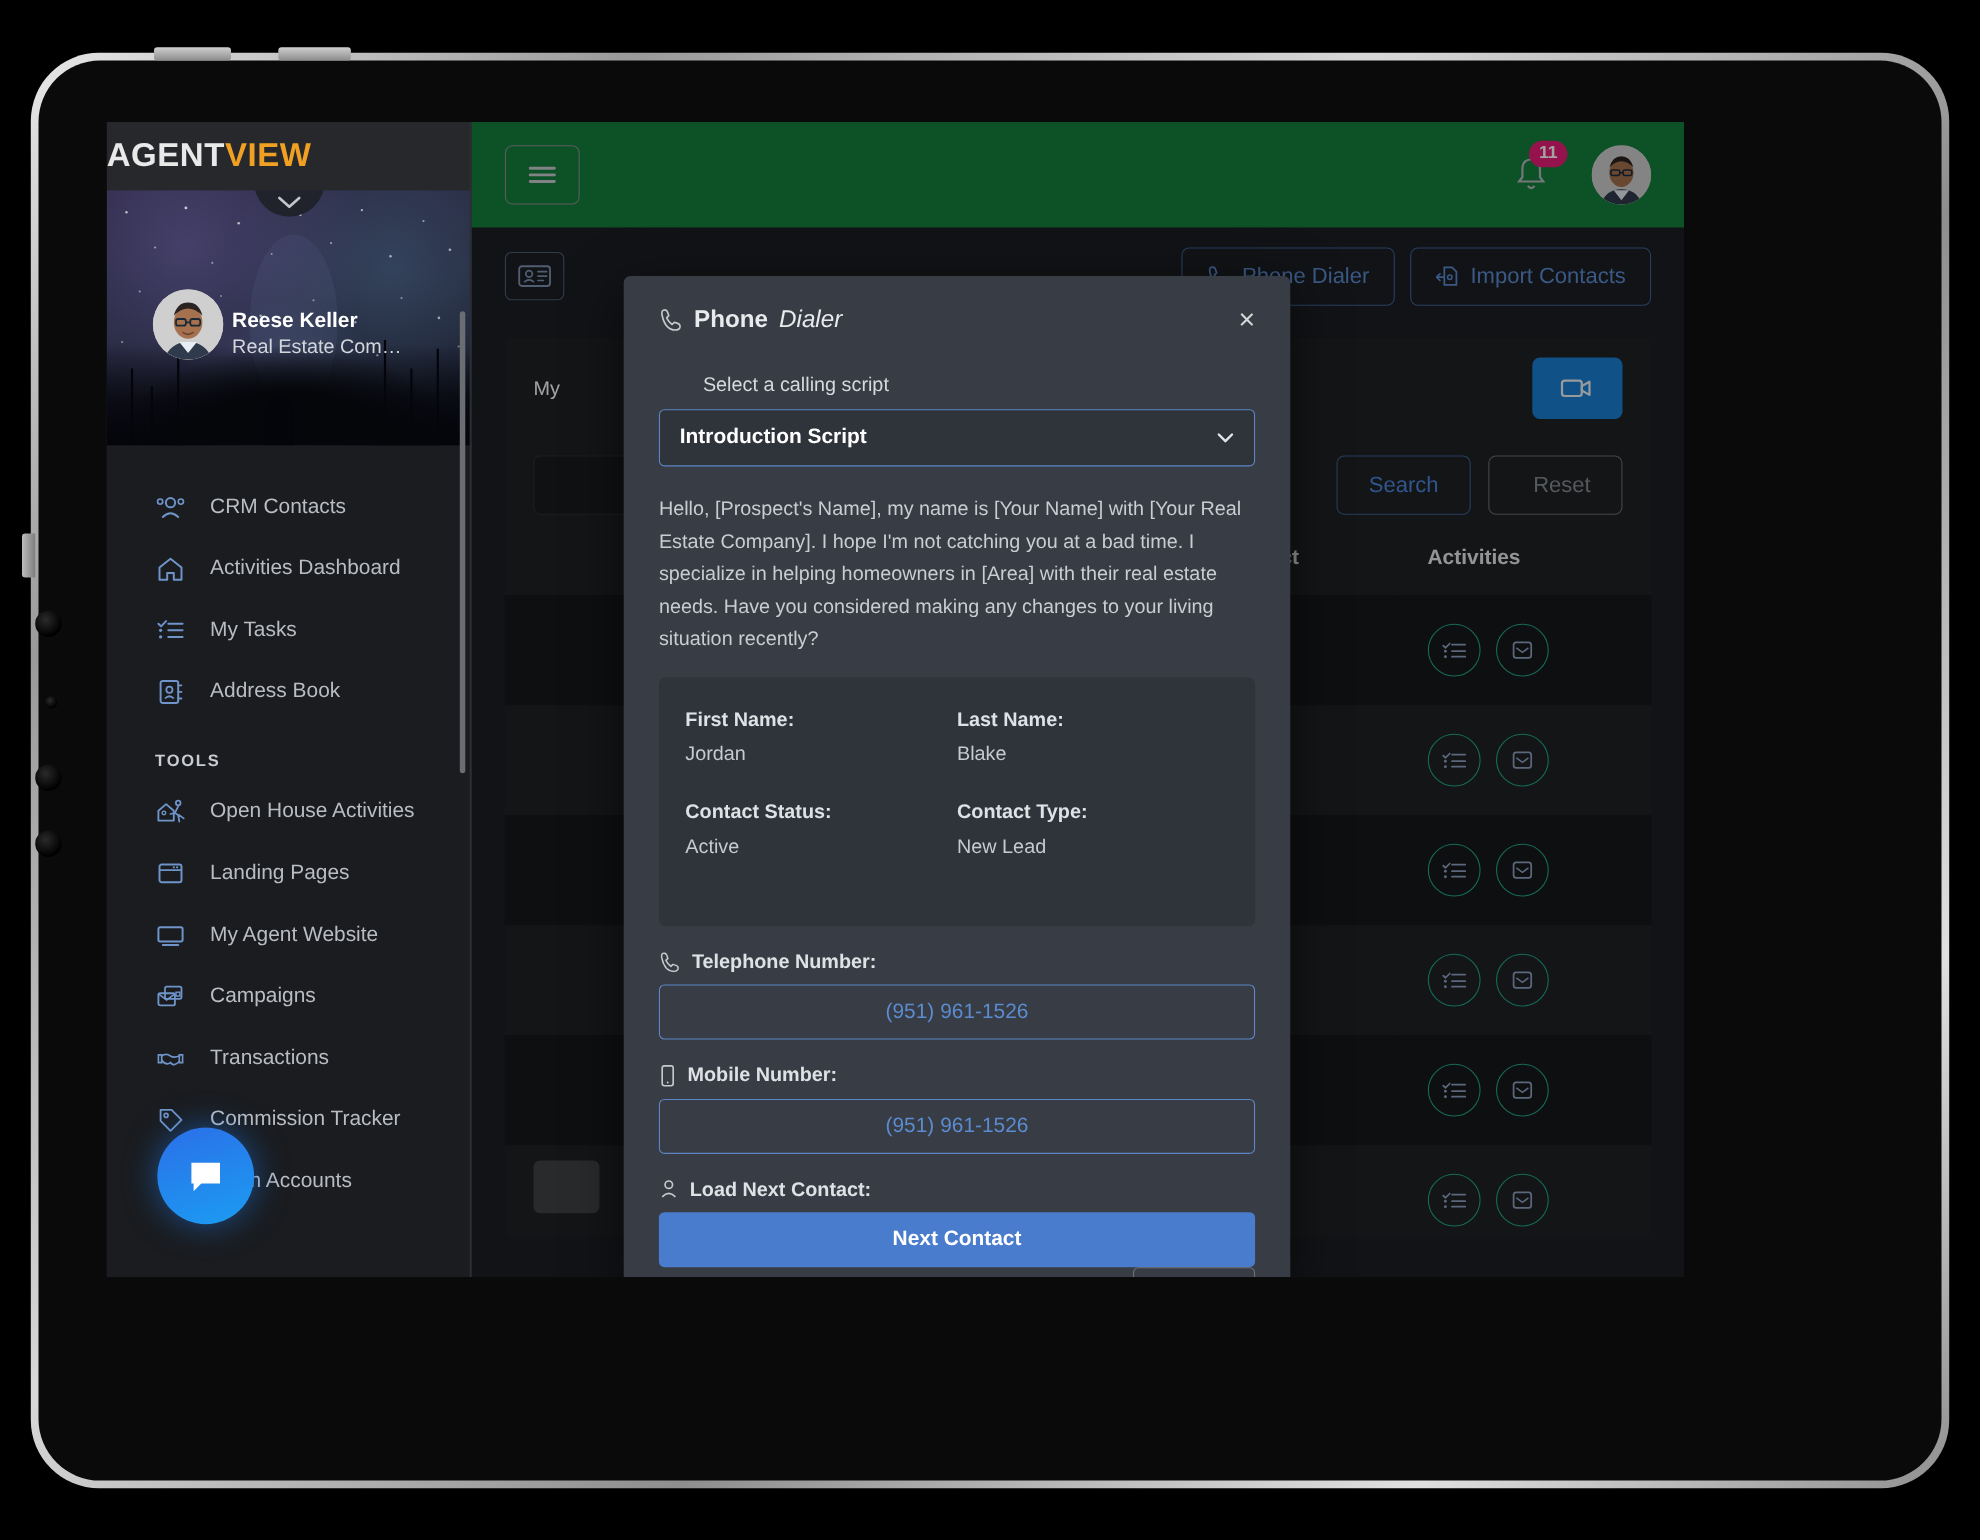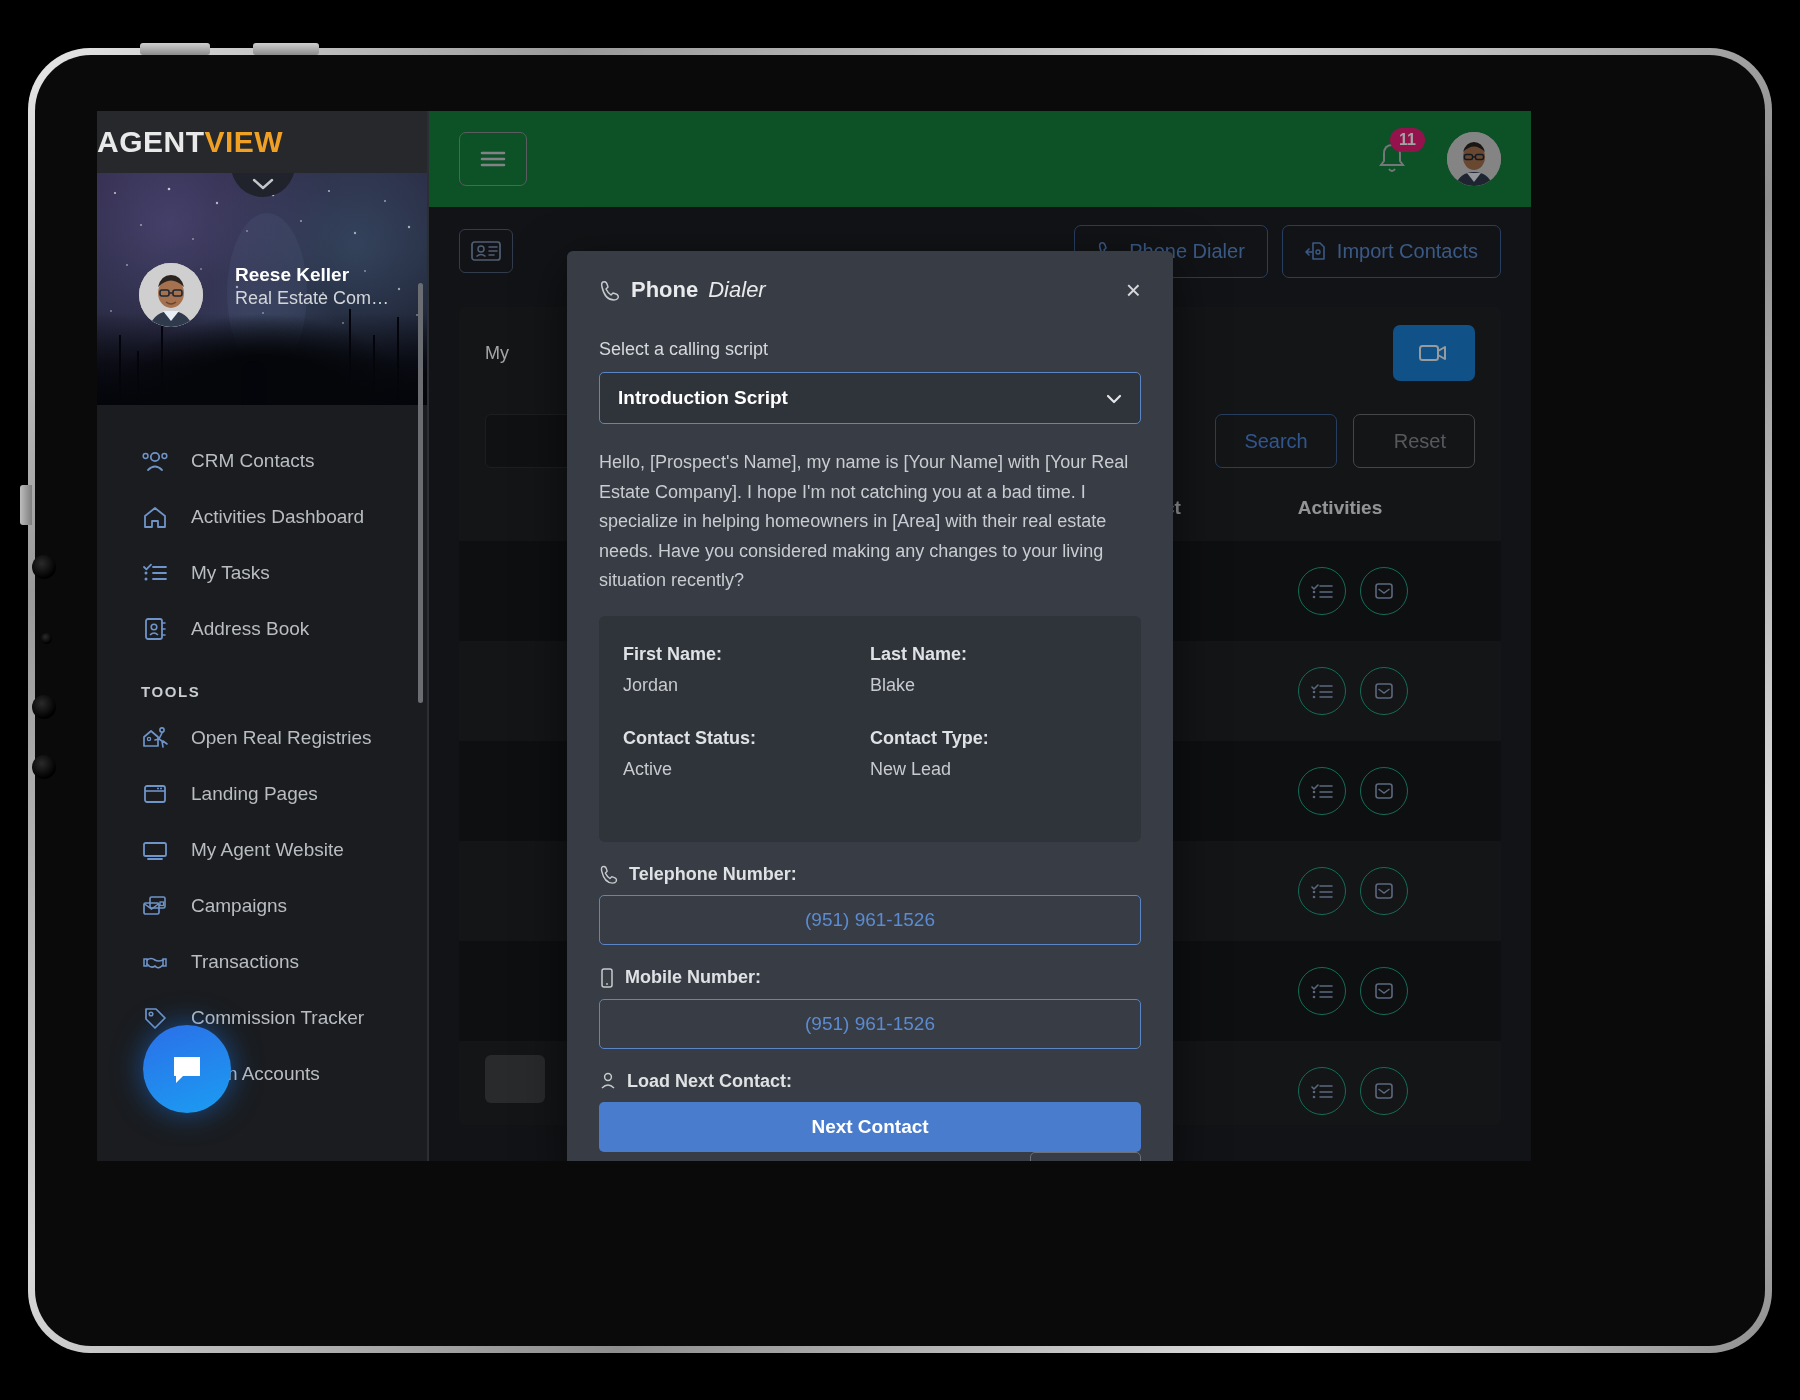--- a/index.html
+++ b/index.html
@@ -93,21 +93,21 @@
     position:absolute; bottom:0; width:2px; background:#04050a;
   }
   #collapse-chevron {
     position:absolute; left: 50%; top: -22px; transform: translateX(-50%);
     width: 64px; height: 46px; border-radius: 0 0 32px 32px;
     background: #20222c;
     display:flex; align-items:flex-end; justify-content:center; padding-bottom:6px;
   }
   #profile-row {
     position:absolute; left: 42px; bottom: 78px;
-    display:flex; align-items:flex-start; gap: 32px;
+    display:flex; align-items:flex-end; gap: 8px;
   }
   .avatar-ring {
     width: 64px; height: 64px; border-radius: 50%;
     background: radial-gradient(circle at 50% 38%, #d8d8d8, #b6b6b6);
     overflow:hidden; position:relative; flex:none;
   }
   .face { position:absolute; inset:0; }
   .prof-name { color:#fff; font-size:19px; font-weight:bold; line-height:1.25; }
   .prof-role { color:#d3d6da; font-size:18px; line-height:1.3; }
 
@@ -231,21 +231,21 @@
     display:flex; flex-direction:column;
   }
   #modal-head {
     display:flex; align-items:flex-end; padding: 26px 32px 10px 32px;
   }
   #modal-title { font-size: 22px; color:#e9eaec; display:flex; align-items:center; gap:10px; }
   #modal-title b { font-weight:bold; }
   #modal-title i { font-style: italic; }
   #modal-close { margin-left:auto; color:#d6d8da; font-size:26px; line-height:1; }
   #modal-body { padding: 26px 32px 0 32px; flex:1; }
-  .field-label { color:#d6d9dd; font-size:18px; margin-bottom: 12px; }
+  .field-label { color:#d6d9dd; font-size:18px; margin-bottom: 12px; margin-left: 40px; }
   #script-select {
     height: 52px; background:#2f333a; border:1px solid #5b85c4; border-radius:5px;
     display:flex; align-items:center; padding: 0 18px;
     color:#fff; font-size:19px; font-weight:bold;
   }
   #script-select .chev { margin-left:auto; color:#e3e5e8; }
   #script-text {
     color:#c9ccd1; font-size:18px; line-height: 1.64; margin: 24px 0 20px 0;
   }
   #contact-card { background:#2f333a; border-radius:6px; padding: 28px 24px 40px 24px; }
@@ -408,21 +408,21 @@
 
           <div class="nav-item">
             <span class="ico">
               <svg viewBox="0 0 28 28" width="28" height="28">
                 <path d="M3 13 L10 7 L17 13 V22 H3 Z" fill="none" stroke="currentColor" stroke-width="1.7" stroke-linejoin="round"></path>
                 <circle cx="8" cy="15" r="1.6" fill="none" stroke="currentColor" stroke-width="1.3"></circle>
                 <circle cx="21" cy="6" r="2.1" fill="none" stroke="currentColor" stroke-width="1.6"></circle>
                 <path d="M21 9 l-3 6 l3 2 l1 6 M18 15 l-4 1 M22 17 l4 3" fill="none" stroke="currentColor" stroke-width="1.6" stroke-linecap="round"></path>
               </svg>
             </span>
-            <span class="nav-label">Open Real Registries</span>
+            <span class="nav-label">Open House Activities</span>
           </div>
           <div class="nav-item">
             <span class="ico">
               <svg viewBox="0 0 28 28" width="28" height="28">
                 <rect x="4" y="6" width="20" height="16" rx="2" fill="none" stroke="currentColor" stroke-width="1.8"></rect>
                 <path d="M4 11 H24" stroke="currentColor" stroke-width="1.6"></path>
                 <circle cx="17" cy="8.5" r="1" fill="currentColor"></circle>
                   <circle cx="20" cy="8.5" r="1" fill="currentColor"></circle>
               </svg>
             </span>

